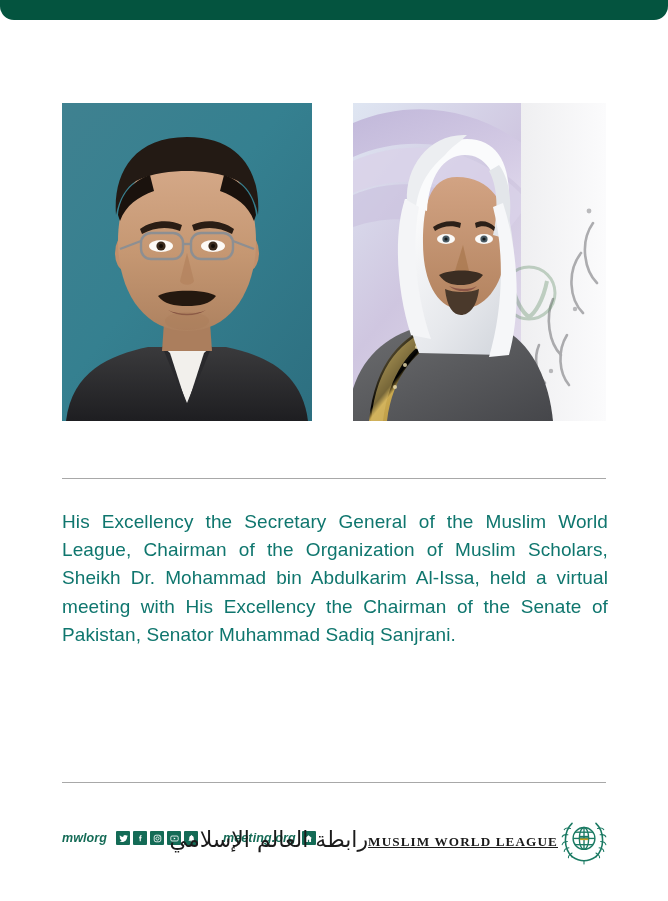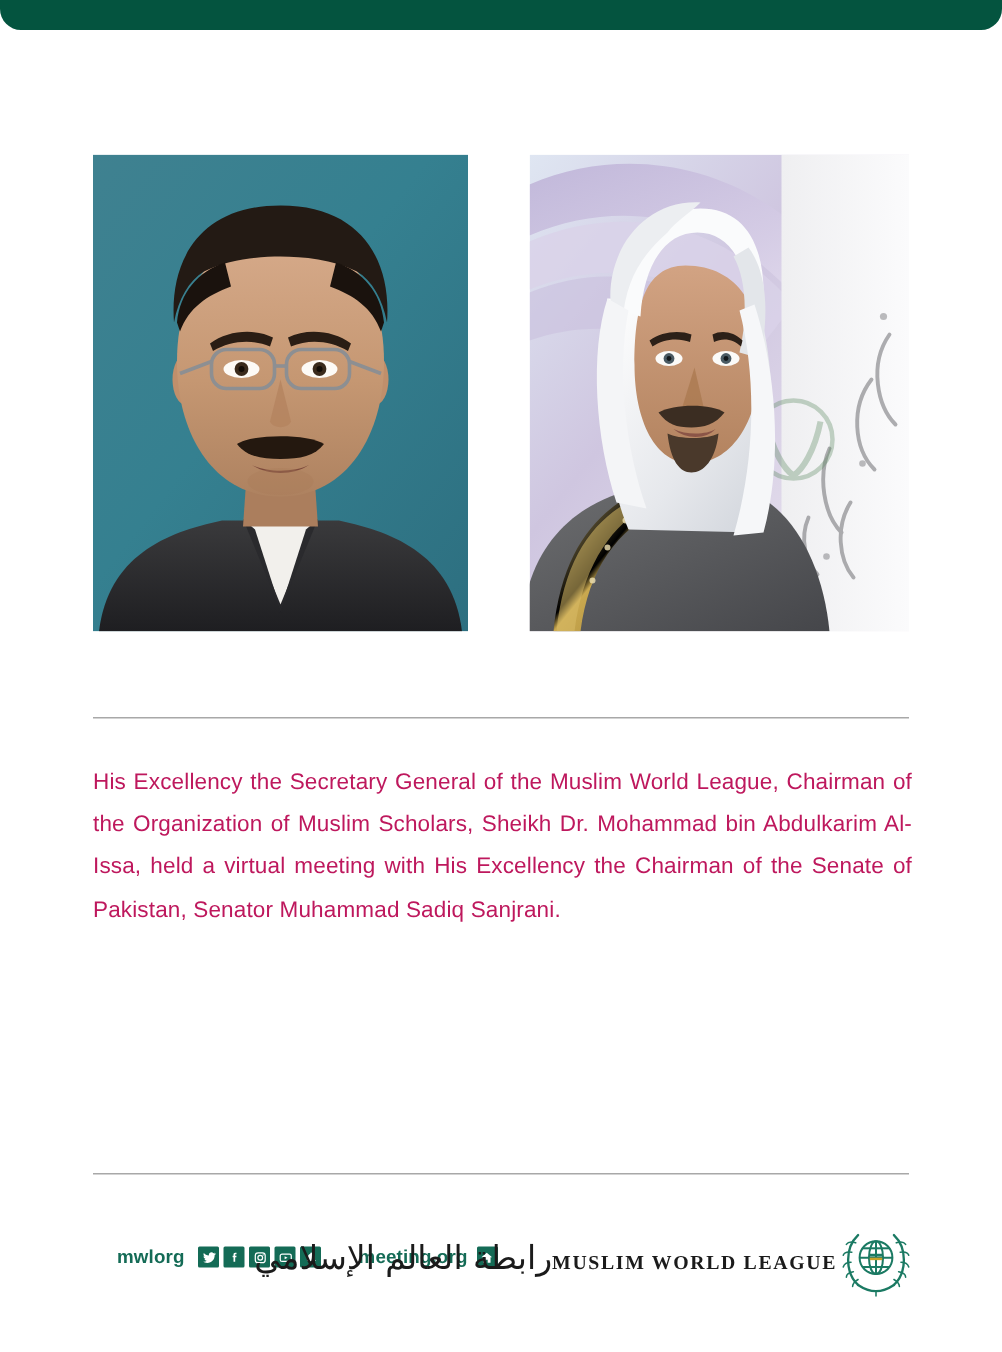--- a/index.html
+++ b/index.html
@@ -59,46 +59,47 @@
 
   
   .article {
     position: absolute;
     left: 62px;
     top: 508px;
     width: 546px;
   }
   .article p {
     margin: 0;
-    color: #be185d;
-    font-size: 15px;
+    color: #0f766e;
+    font-size: 19px;
     line-height: 28.2px;
     text-align: justify;
     text-justify: inter-word;
     hyphens: auto;
     letter-spacing: 0.1px;
   }
   .article p.para-2 {
     margin-top: 28px;
   }
 
   
   .footer {
     position: absolute;
     left: 0;
     top: 800px;
     width: 668px;
     height: 100px;
   }
   .footer-left {
     position: absolute;
-    left: 78px;
+    left: 62px;
     top: 31px;
     display: flex;
     align-items: flex-start;
+    font-style: italic;
   }
   .handle {
     color: #146b56;
     font-size: 12.5px;
     font-weight: bold;
     letter-spacing: 0.1px;
     white-space: nowrap;
   }
   .social-row {
     display: flex;
@@ -154,20 +155,21 @@
     white-space: nowrap;
   }
   .logo-latin {
     font-family: "Liberation Serif", serif;
     font-size: 13.2px;
     font-weight: bold;
     letter-spacing: 1.1px;
     color: #1b1b1b;
     margin-top: 3px;
     white-space: nowrap;
+    text-decoration: underline;
   }
   .logo-emblem { width: 52px; height: 52px; }
   .logo-emblem svg { display: block; }
 </style>
 </head>
 <body>
 
 <div class="topbar"></div>
 
 <div class="photos">

